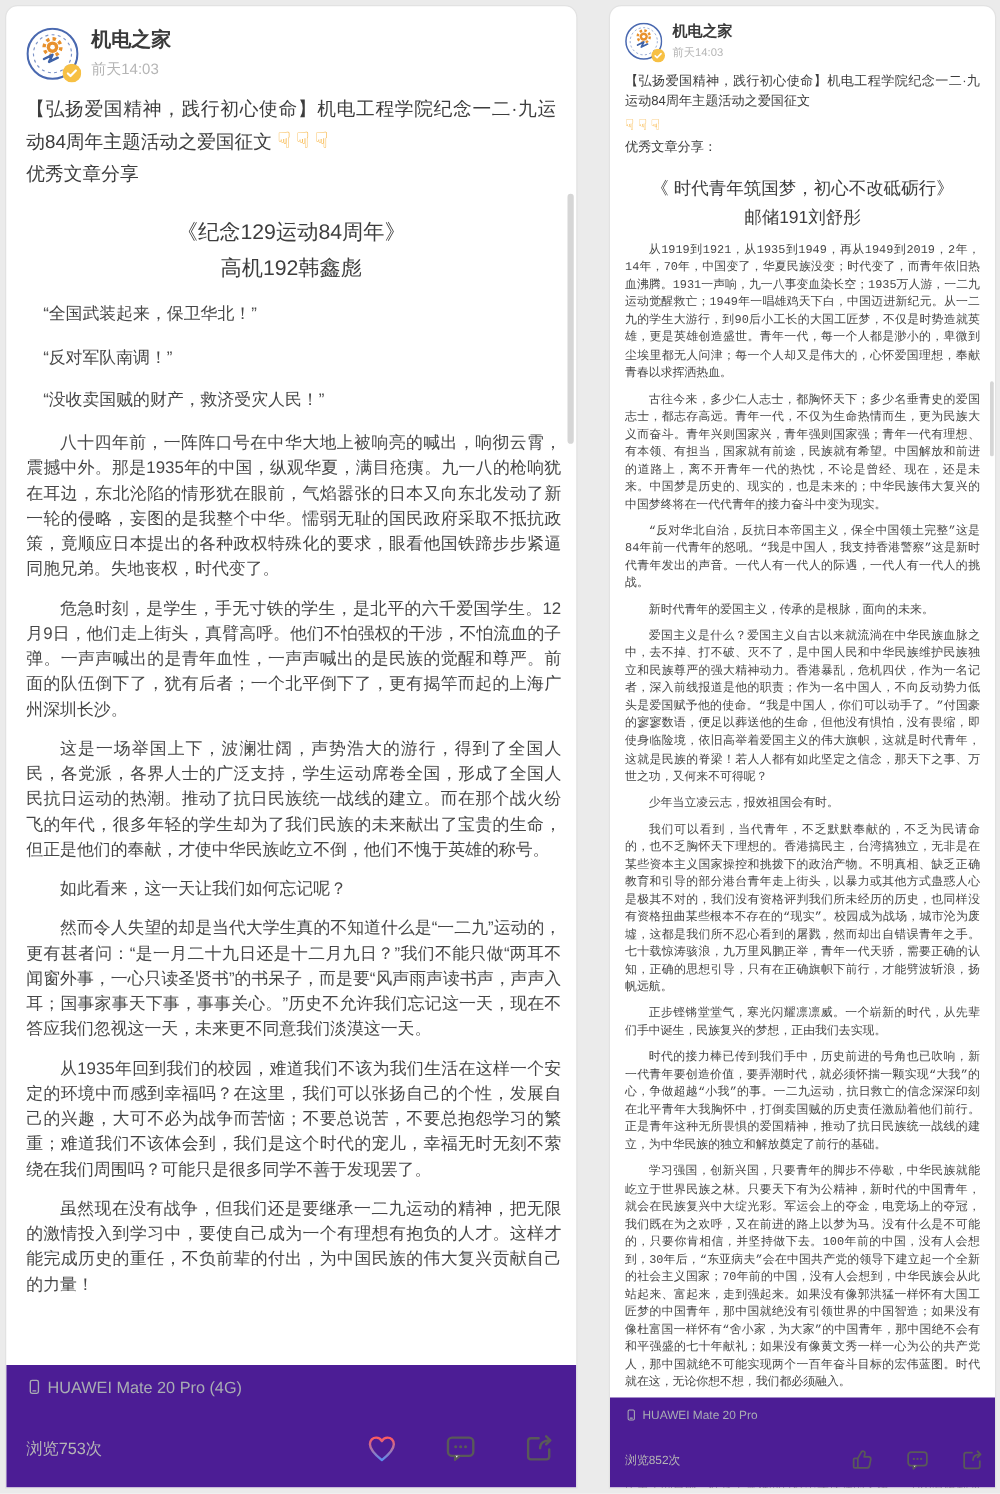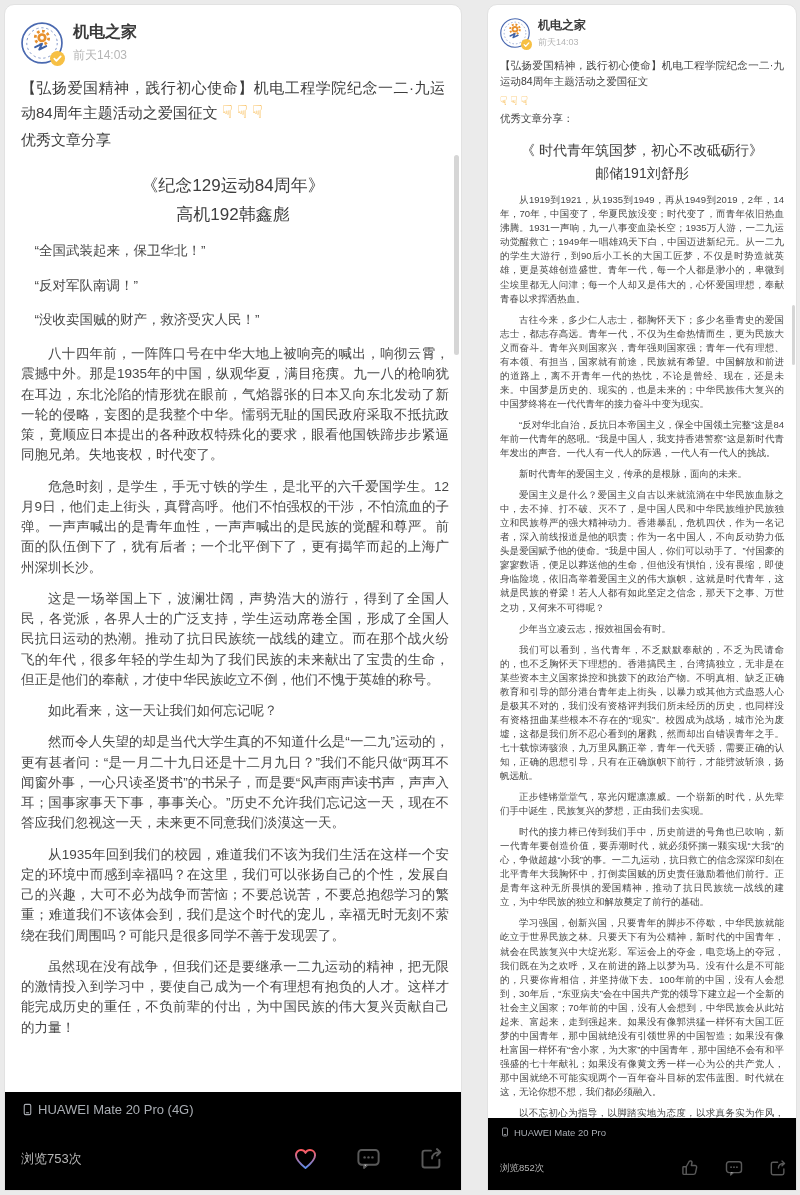--- a/index.html
+++ b/index.html
@@ -53,25 +53,25 @@
 
   
   .article-head { text-align:center; color:#3d3d3d; }
   #left-card  .article-head { margin-top:20px; font-size:17px; line-height:1.7; }
   #right-card .article-head { margin-top:12px; font-size:14px; line-height:1.65; }
   .article-body { text-align:justify; color:#474747; }
   #left-card  .article-body { padding:12px 12px 0 16px; font-size:13.5px; line-height:1.5; }
   #right-card .article-body { padding:8px 12px 0 12px; font-size:9.5px; line-height:1.48; }
   .article-body p { text-indent:2em; }
   #left-card  .article-body p { margin-bottom:11px; }
-  #right-card .article-body p { margin-bottom:7px; }
+  #right-card .article-body p { margin-bottom:7px;font-family:Liberation Mono, monospace; }
   #left-card  .article-body p.slogan { text-indent:1em; margin-bottom:14px; }
 
   
-  .post-footer { position:absolute; left:0; right:0; bottom:0; background:#000000; }
+  .post-footer { position:absolute; left:0; right:0; bottom:0; background:#4c1d95; }
   #left-card  .post-footer { padding:10px 16px 18px 16px; }
   #right-card .post-footer { padding:8px 8px 12px 12px; }
   .device-line { display:flex; align-items:center; color:#a9adb3; }
   #left-card  .device-line { font-size:13px; }
   #right-card .device-line { font-size:9.5px; }
   .device-line svg { margin-right:4px; }
   .footer-row { display:flex; align-items:center; justify-content:space-between; }
   #left-card  .footer-row { margin-top:28px; }
   #right-card .footer-row { margin-top:20px; }
   .views { color:#b5b5b5; }

